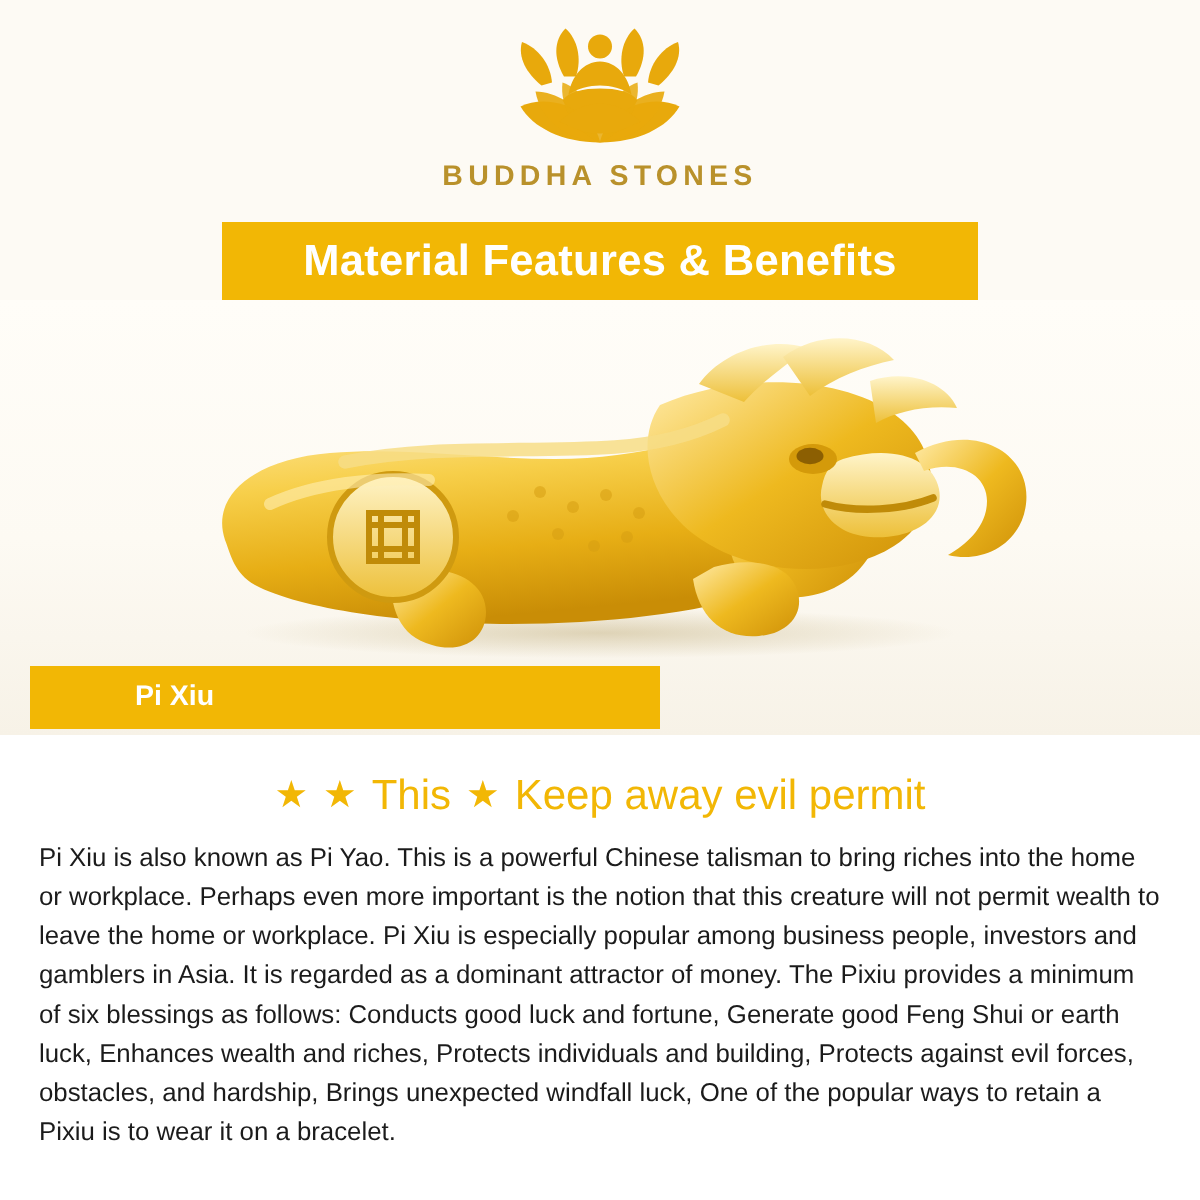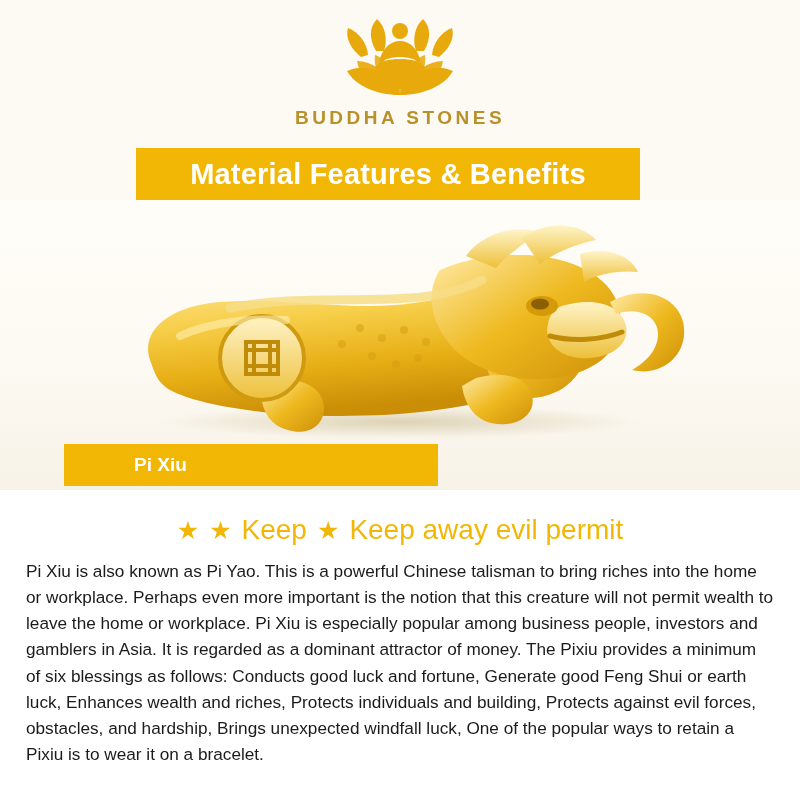--- a/index.html
+++ b/index.html
@@ -44,21 +44,21 @@
     margin-top: 4px;
     font-size: 19px;
     letter-spacing: 3.5px;
     font-weight: bold;
     color: #b9912b;
   }
 
   
   .title-band {
     position: absolute;
-    left: 136px; top: 148px;
+    left: 148px; top: 148px;
     width: 504px; height: 52px;
     background: #f2b705;
     display: flex;
     align-items: center;
     justify-content: center;
   }
   .title-band .title {
     color: #ffffff;
     font-size: 29px;
     font-weight: bold;
@@ -77,25 +77,24 @@
     left: 160px; top: 205px;
     width: 480px; height: 34px;
     background: radial-gradient(ellipse at center, rgba(150,120,40,0.28) 0%, rgba(150,120,40,0) 70%);
   }
   .pixiu { position: absolute; left: 110px; top: 10px; }
 
   
   .caption-band {
     position: absolute;
     left: 20px; top: 444px;
-    width: 374px; height: 42px;
+    width: 420px; height: 42px;
     background: #f2b705;
     display: flex;
     align-items: center;
-    margin-left: 44px;
   }
   .caption-band .caption {
     margin-left: 70px;
     color: #ffffff;
     font-size: 19px;
     font-weight: bold;
   }
 
   
   .content {
@@ -239,20 +238,20 @@
   </div>
 
   <div class="caption-band">
     <div class="caption">Pi Xiu</div>
   </div>
 
   <div class="content">
     <div class="benefits">
       <span class="star">★</span>
       <span class="star">★</span>
-      <span class="word">Keep</span>
+      <span class="word">This</span>
       <span class="star">★</span>
       <span class="word">Keep away evil permit</span>
     </div>
     <p class="body-text">Pi Xiu is also known as Pi Yao. This is a powerful Chinese talisman to bring riches into the home or workplace. Perhaps even more important is the notion that this creature will not permit wealth to leave the home or workplace. Pi Xiu is especially popular among business people, investors and gamblers in Asia. It is regarded as a dominant attractor of money. The Pixiu provides a minimum of six blessings as follows: Conducts good luck and fortune, Generate good Feng Shui or earth luck, Enhances wealth and riches, Protects individuals and building, Protects against evil forces, obstacles, and hardship, Brings unexpected windfall luck, One of the popular ways to retain a Pixiu is to wear it on a bracelet.</p>
   </div>
 
 </div>
 
 </body></html>

